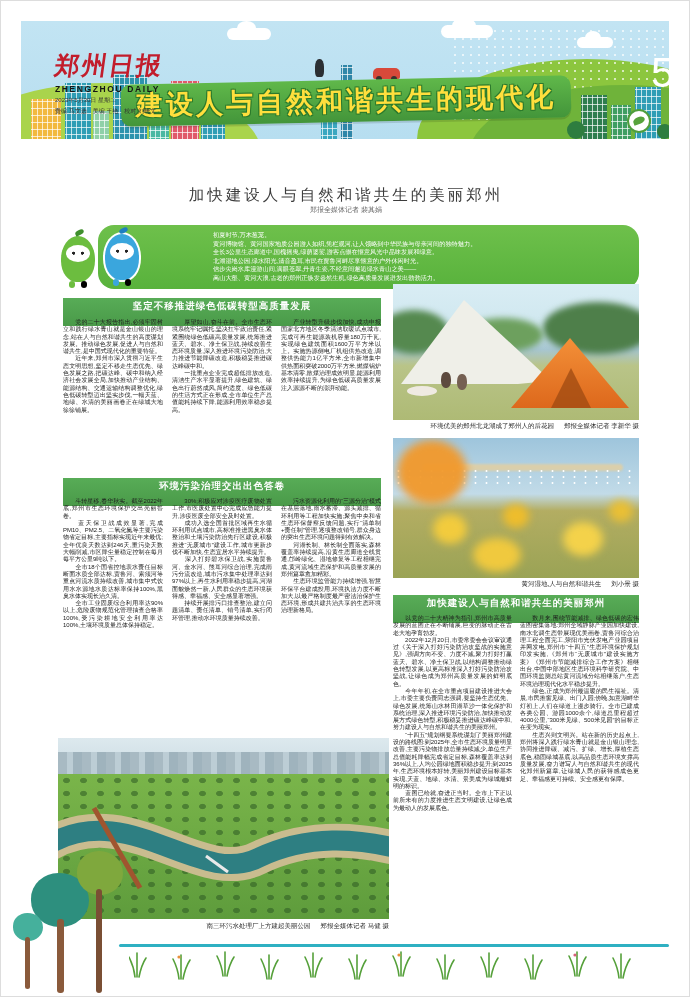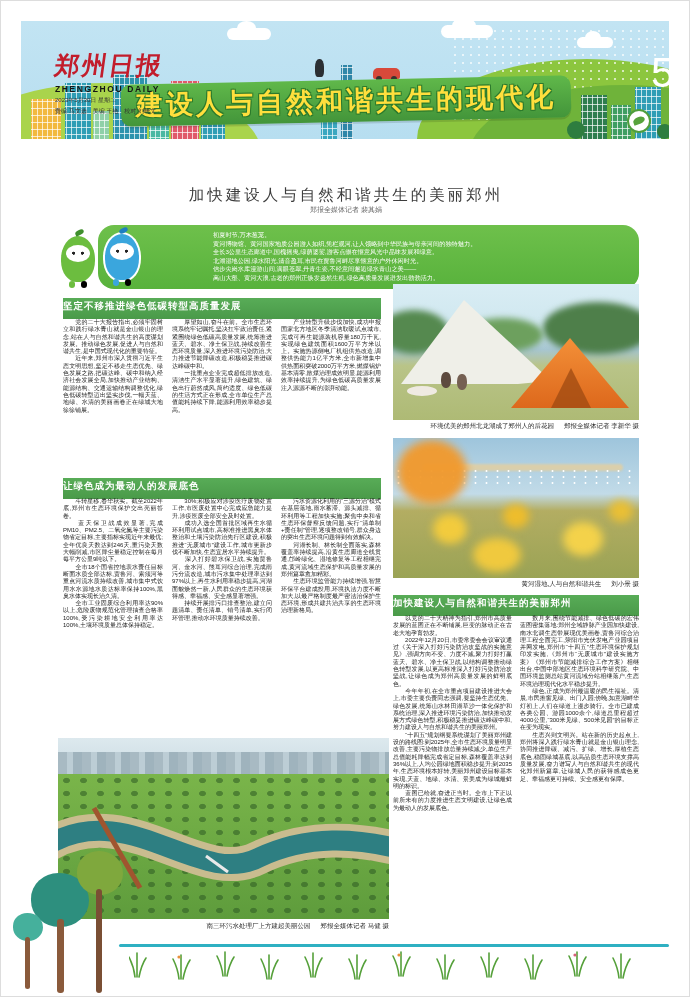--- a/index.html
+++ b/index.html
@@ -76,22 +76,22 @@
   .m-face { position:absolute; left:5px; top:9px; width:24px; height:17px; border-radius:50%;
             background:radial-gradient(circle at 32% 48%, #222 1.3px, transparent 1.8px),
                        radial-gradient(circle at 68% 48%, #222 1.3px, transparent 1.8px), #fff; }
   .m-sprout { position:absolute; left:14px; top:-6px; width:9px; height:5px; border-radius:50% 50% 50% 0;
               background:#3f8f2d; transform:rotate(-25deg); }
   .m-sprout.blue { background:#1f7fc0; border-radius:50%; }
   .m-legs::after { content:""; position:absolute; left:8px; bottom:-6px; width:6px; height:7px;
             background:inherit; border-radius:3px; box-shadow:12px 0 0 0; }
 
   
-  .secbar { height:21px; background:linear-gradient(180deg,#58ac57,#4a9a49); color:#fff;
-            font-size:9.5px; font-weight:bold; line-height:15px; letter-spacing:1px; }
+  .secbar { height:28px; background:linear-gradient(180deg,#58ac57,#4a9a49); color:#fff;
+            font-size:9.5px; font-weight:bold; text-align:center; line-height:15px; letter-spacing:1px; }
   .bar1 { left:62px; top:297px; width:318px; }
   .bar2 { left:62px; top:477px; width:318px; }
   .bar3 { left:392px; top:594px; width:246px; }
   .col { font-size:6px; line-height:7.3px; color:#1c1c1c; text-align:justify; white-space:pre-wrap;
          overflow:hidden; }
   .r1 { top:318px; height:150px; width:100px; }
   .r2 { top:497px; height:234px; width:100px; }
   .ca { left:62px; } .cb { left:171px; } .cc { left:280px; }
   .r3 { top:614px; height:318px; width:119px; }
   .cd { left:392px; } .ce { left:519px; }
@@ -222,21 +222,21 @@
     </div>
   </div>
 
   <div class="abs secbar bar1">坚定不移推进绿色低碳转型高质量发展</div>
   <div class="abs col r1 ca">　　党的二十大报告指出,必须牢固树立和践行绿水青山就是金山银山的理念,站在人与自然和谐共生的高度谋划发展。推动绿色发展,促进人与自然和谐共生,是中国式现代化的重要特征。
 　　近年来,郑州市深入贯彻习近平生态文明思想,坚定不移走生态优先、绿色发展之路,把碳达峰、碳中和纳入经济社会发展全局,加快推动产业结构、能源结构、交通运输结构调整优化,绿色低碳转型迈出坚实步伐,一幅天蓝、地绿、水清的美丽画卷正在绿城大地徐徐铺展。</div>
   <div class="abs col r1 cb">　　厚望如山,奋斗在前。全市生态环境系统牢记嘱托,坚决扛牢政治责任,紧紧围绕绿色低碳高质量发展,统筹推进蓝天、碧水、净土保卫战,持续改善生态环境质量,深入推进环境污染防治,大力推进节能降碳改造,积极稳妥推进碳达峰碳中和。
 　　一批重点企业完成超低排放改造,清洁生产水平显著提升,绿色建筑、绿色出行蔚然成风,简约适度、绿色低碳的生活方式正在形成,全市单位生产总值能耗持续下降,能源利用效率稳步提高。</div>
   <div class="abs col r1 cc">　　产业转型升级步伐加快,成功申报国家北方地区冬季清洁取暖试点城市,完成可再生能源装机容量180万千瓦,实现绿色建筑面积1600万平方米以上。实施热源侧电厂机组供热改造,调整供热能力1亿平方米,全市新增集中供热面积突破2000万平方米,燃煤锅炉基本清零,散煤治理成效明显,能源利用效率持续提升,为绿色低碳高质量发展注入源源不断的澎湃动能。</div>
 
-  <div class="abs secbar bar2">让绿色成为最动人的发展底色</div>
+  <div class="abs secbar bar2">环境污染治理交出出色答卷</div>
   <div class="abs col r2 ca">　　斗转星移,春华秋实。截至2022年底,郑州市生态环境保护交出亮丽答卷。
 　　蓝天保卫战成效显著,完成PM10、PM2.5、二氧化氮等主要污染物省定目标,主要指标实现近年来最优;全年优良天数达到246天,重污染天数大幅削减,市区降尘量稳定控制在每月每平方公里9吨以下。
 　　全市18个国省控地表水责任目标断面水质全部达标,贾鲁河、索须河等重点河流水质持续改善,城市集中式饮用水水源地水质达标率保持100%,黑臭水体实现长治久清。
 　　全市工业固废综合利用率达90%以上,危险废物规范化管理抽查合格率100%,受污染耕地安全利用率达100%,土壤环境质量总体保持稳定。</div>
   <div class="abs col r2 cb">　　30%;积极应对涉疫医疗废物处置工作,市医废处置中心完成应急能力提升,涉疫医废全部安全及时处置。
 　　成功入选全国首批区域再生水循环利用试点城市,高标准推进黑臭水体整治和土壤污染防治先行区建设,积极推进“无废城市”建设工作,城市更新步伐不断加快,生态宜居水平持续提升。
 　　深入打好碧水保卫战,实施贾鲁河、金水河、熊耳河综合治理,完成雨污分流改造,城市污水集中处理率达到97%以上,再生水利用率稳步提高,河湖面貌焕然一新,人民群众的生态环境获得感、幸福感、安全感显著增强。
 　　持续开展排污口排查整治,建立问题清单、责任清单、销号清单,实行闭环管理,推动水环境质量持续改善。</div>
   <div class="abs col r2 cc">　　污水资源化利用的“三源分治”模式在基层落地,雨水蓄滞、源头减排、循环利用等工程加快实施;聚焦中央和省生态环保督察反馈问题,实行“清单制+责任制”管理,逐项整改销号,群众身边的突出生态环境问题得到有效解决。
 　　河湖长制、林长制全面落实,森林覆盖率持续提高,沿黄生态廊道全线贯通,邙岭绿化、湿地修复等工程相继完成,黄河流域生态保护和高质量发展的郑州篇章愈加精彩。

